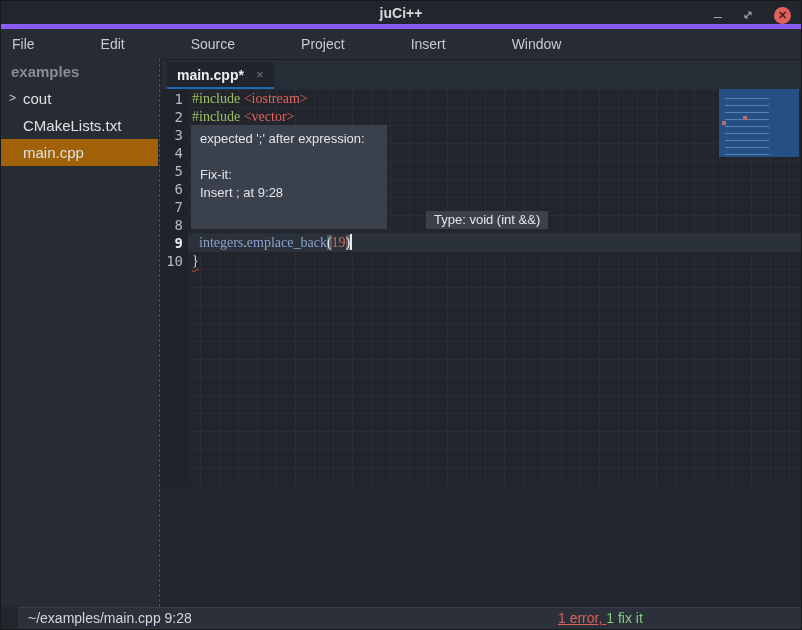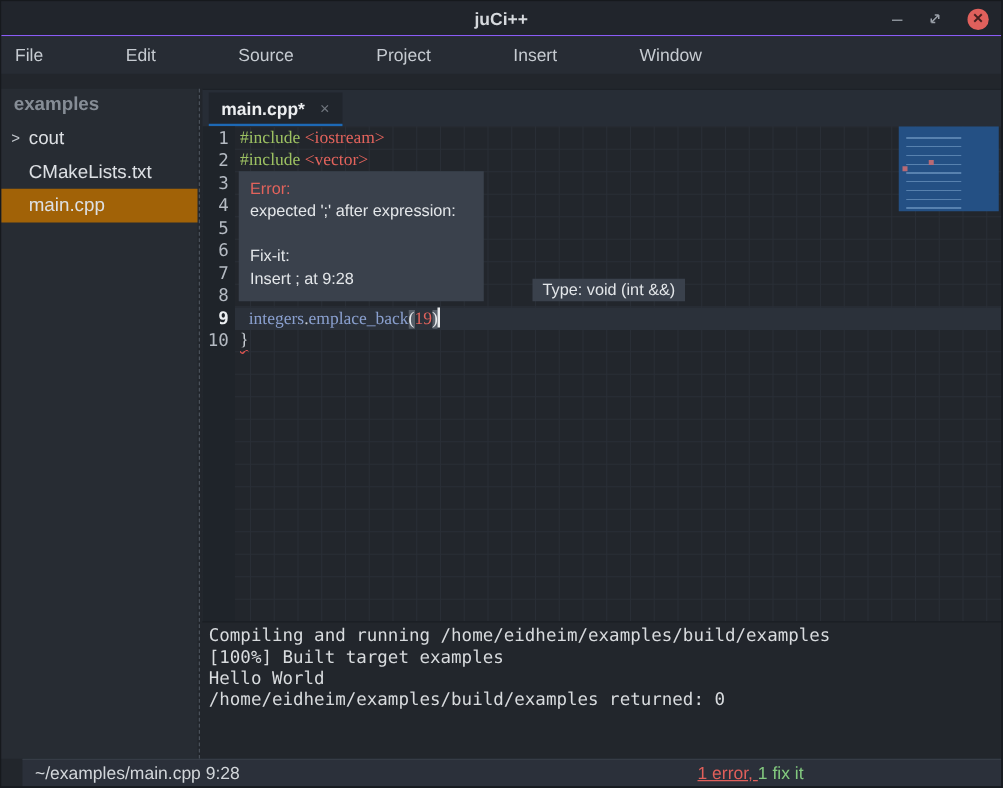--- a/index.html
+++ b/index.html
@@ -4,33 +4,33 @@
 <style>
   * { margin:0; padding:0; box-sizing:border-box; }
   html,body { background:#15181c; }
   .window {
     position:relative; width:802px; height:630px; overflow:hidden;
     font-family:"Liberation Sans", sans-serif;
     background:#22262c; border:1px solid #16191d;
   }
   
   .titlebar { position:absolute; top:0; left:0; right:0; height:28px; background:#21252c;
-    display:flex; align-items:center; justify-content:center; border-bottom:1px solid #8b5cf6; }
+    display:flex; align-items:center; justify-content:center; border-bottom:5px solid #8b5cf6; }
   .titlebar .title { color:#d6d9dd; font-size:14px; font-weight:bold; }
   .win-controls { position:absolute; right:10px; top:0; height:28px; display:flex; align-items:center; gap:20px; }
   .btn-min { color:#9aa0a8; font-size:15px; line-height:1; cursor:default; }
   .btn-restore svg { display:block; }
   .btn-close { width:17px; height:17px; border-radius:50%; background:#e0605c; display:flex; align-items:center; justify-content:center; }
   .btn-close span { color:rgba(40,20,20,.85); font-size:11px; font-weight:bold; line-height:1; }
   
   .menubar { position:absolute; top:28px; left:0; right:0; height:30px; background:#272c34;
     display:flex; align-items:center; padding-left:2px;gap:48px; }
   .menu-item { color:#c6cbd1; font-size:14px; padding:5px 9px; }
   
-  .main { position:absolute; top:58px; left:0; right:0; bottom:22px;margin-top:12px; }
+  .main { position:absolute; top:58px; left:0; right:0; bottom:22px; }
   .sidebar { position:absolute; top:0; left:0; width:157px; height:100%; background:#272c33; }
   .pane-sep-v { position:absolute; top:0; left:158px; width:1px; height:100%;
     border-left:1px dashed #4a515a; }
   .sb-header { height:26px; line-height:26px; padding-left:10px; color:#868d96; font-size:15px; font-weight:bold; }
   .sb-item { position:relative; height:27px; line-height:27px; color:#dde0e4; font-size:15px; padding-left:22px; }
   .sb-item.selected { background:#a16207; }
   .sb-chevron { position:absolute; left:8px; top:0; color:#c3c8ce; font-size:12px; }
   
   .rightpane { position:absolute; top:0; left:161px; right:0; height:100%; }
   .tabbar { position:absolute; top:0; left:0; right:0; height:30px; background:#272d36; border-top:1px solid #1d2127; }
@@ -147,40 +147,33 @@
             <div class="code-line"><span class="ln">4</span><span class="code"><span class="tok-keyword">int</span><span> main() {</span></span></div>
             <div class="code-line"><span class="ln">5</span><span class="code"><span>  std::cout &lt;&lt; </span><span class="tok-string">"Hello World\n"</span><span>;</span></span></div>
             <div class="code-line"><span class="ln">6</span><span class="code"></span></div>
             <div class="code-line"><span class="ln">7</span><span class="code"><span>  std::vector&lt;</span><span class="tok-keyword">int</span><span>&gt; integers;</span></span></div>
             <div class="code-line"><span class="ln">8</span><span class="code"></span></div>
             <div class="code-line"><span class="ln current">9</span><span class="code"><span>  </span><span class="tok-ident">integers</span><span>.</span><span class="tok-ident">emplace_back</span><span class="tok-bracket">(</span><span class="tok-number">19</span><span class="tok-bracket">)</span><span class="tok-cursor"></span></span></div>
             <div class="code-line"><span class="ln">10</span><span class="code"><span class="tok-squiggle">}</span></span></div>
           </div>
 
         <div class="tt-error">
-          <div class="tt-title">Error:</div>
           <div>expected ';' after expression:</div>
           <div class="tt-fix-title">Fix-it:</div>
           <div>Insert ; at 9:28</div>
         </div>
 
         <div class="tt-type">Type: void (int &amp;&amp;)</div>
 
         <div class="minimap">
           <div class="mm-dot" style="left:3px; top:32px;"></div>
           <div class="mm-dot" style="left:24px; top:27px;"></div>
         </div>
       </div>
 
-      <div class="output">
-        <div>Compiling and running /home/eidheim/examples/build/examples</div>
-        <div>[100%] Built target examples</div>
-        <div>Hello World</div>
-        <div>/home/eidheim/examples/build/examples returned: 0</div>
-      </div>
 
     </div>
   </div>
 
   <div class="statusbar">
     <span class="status-loc">~/examples/main.cpp 9:28</span>
     <span class="status-diag">
       <span class="status-err">1 error</span><span class="status-err">, </span><span class="status-fix">1 fix it</span>
     </span>
   </div>

